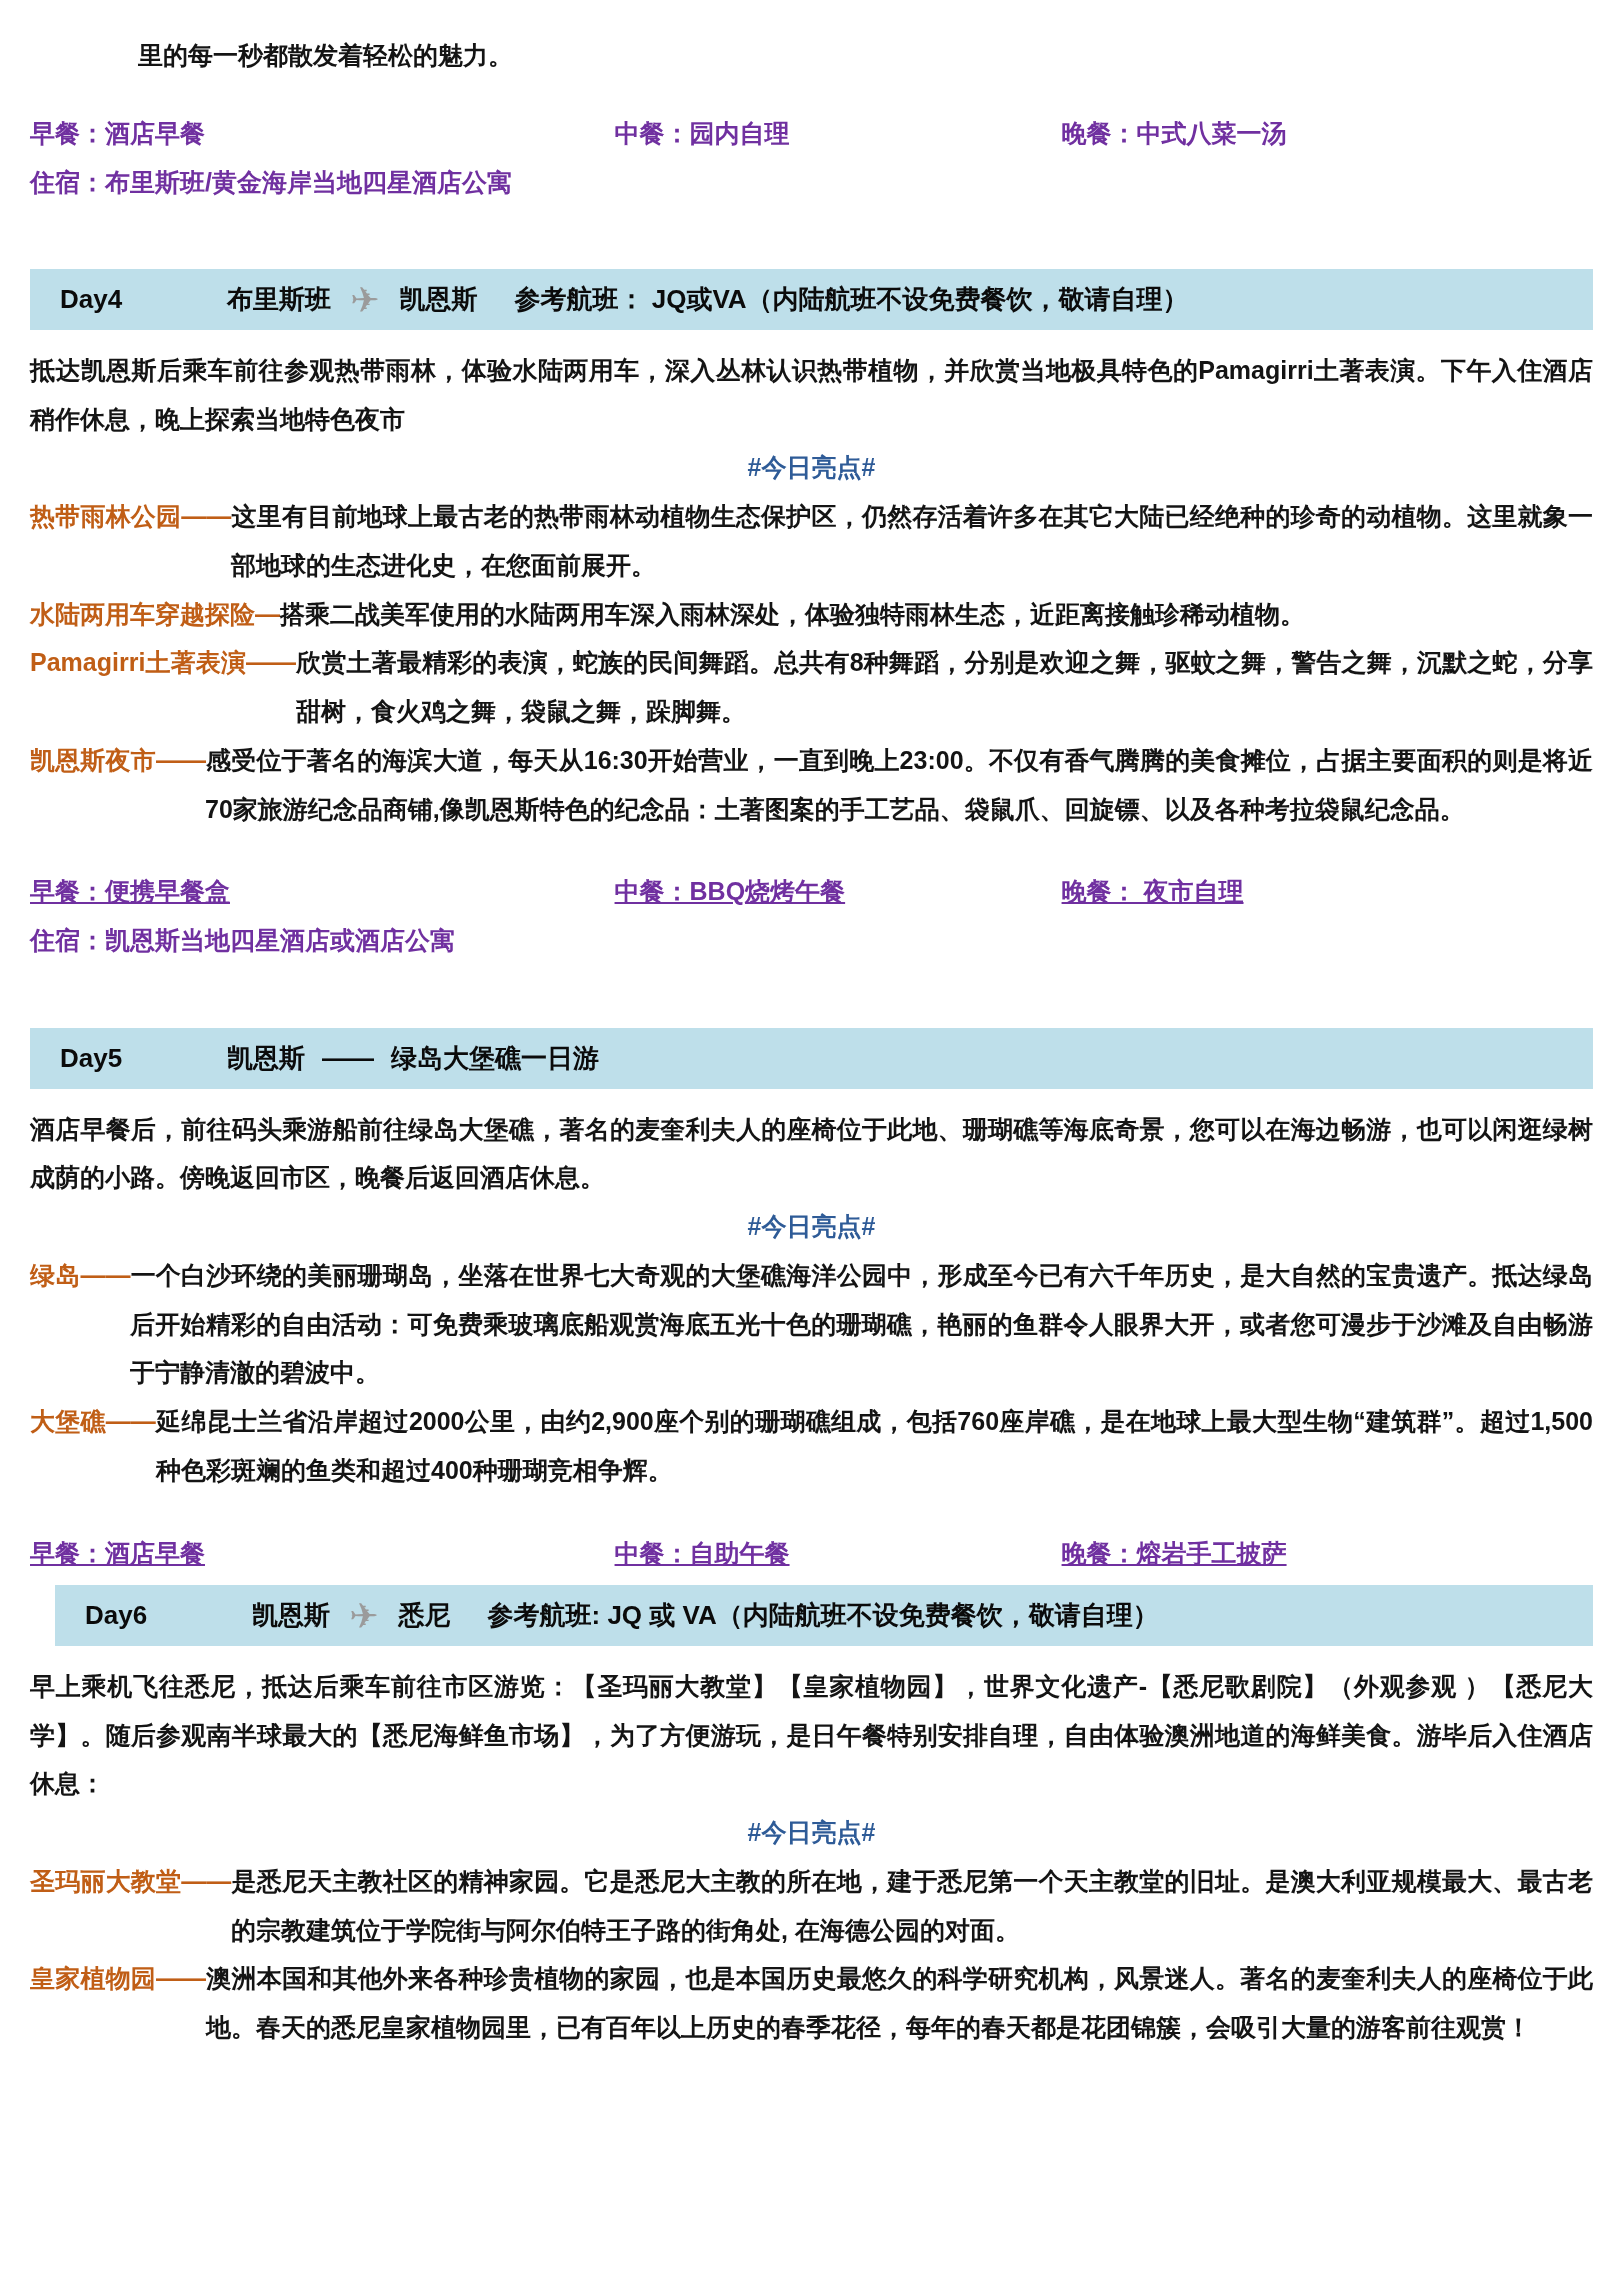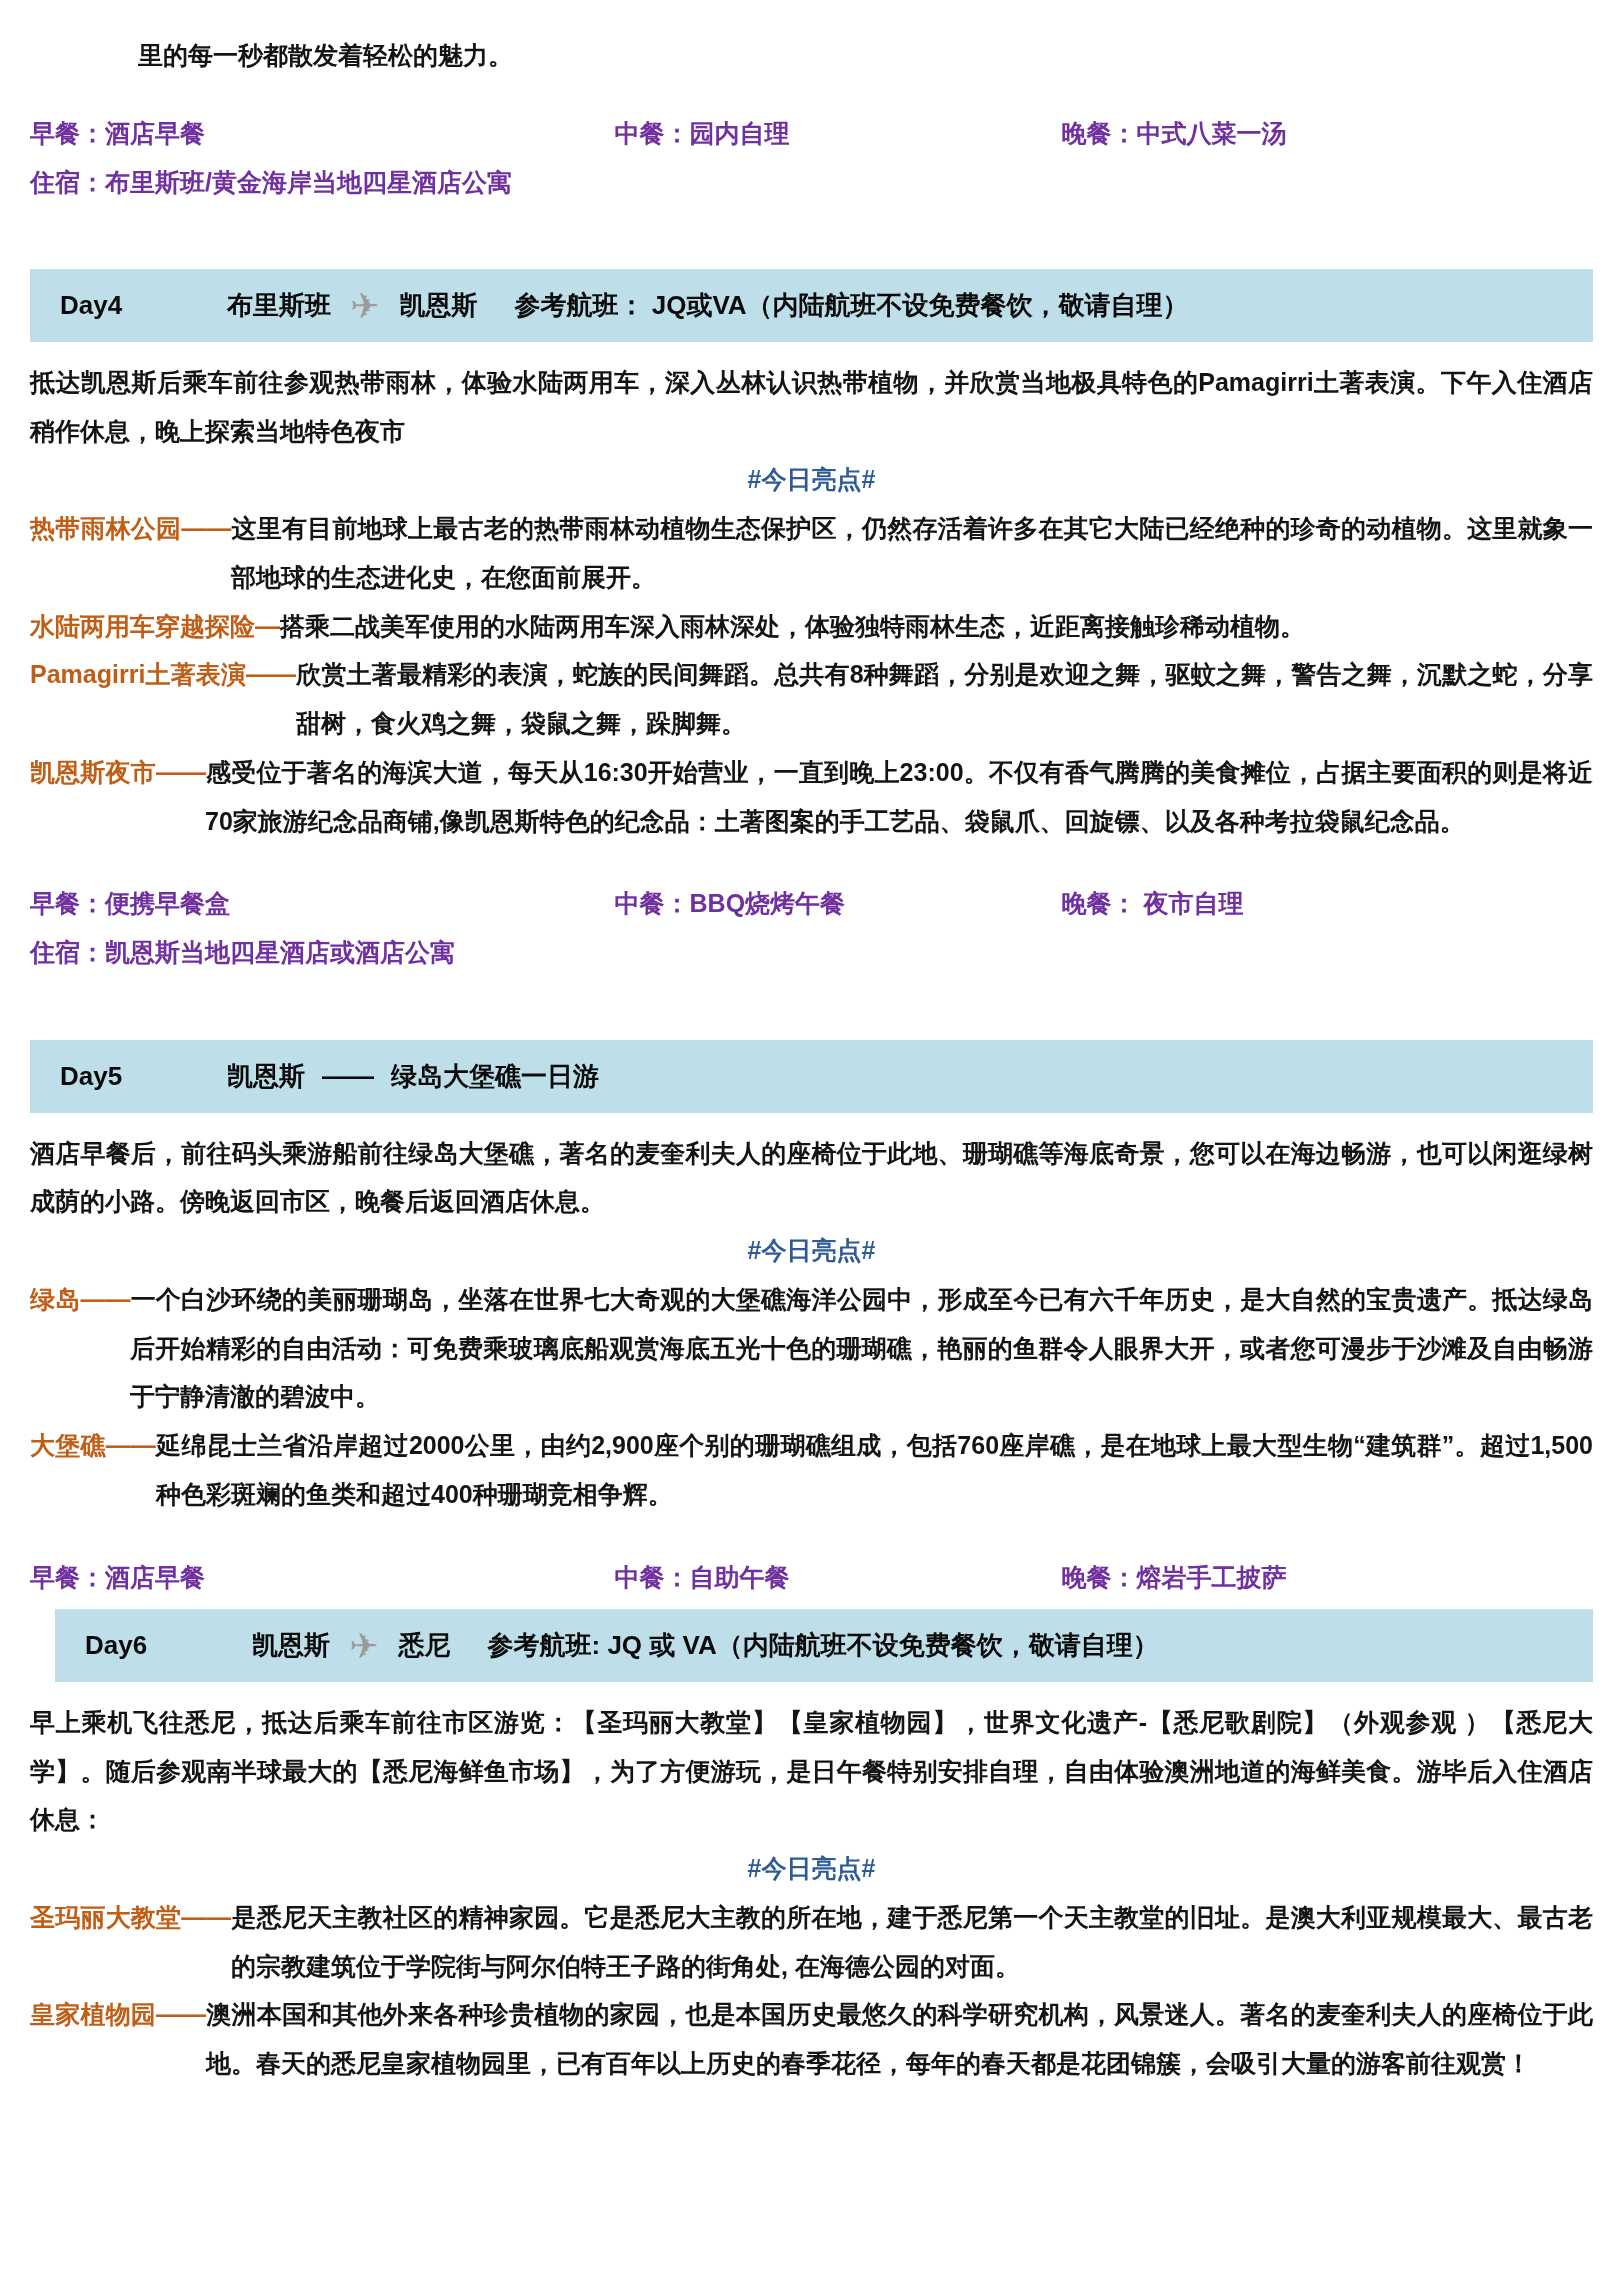--- a/index.html
+++ b/index.html
@@ -20,36 +20,36 @@
   }
   .page{padding:0 30px;}
   .intro{margin:31px 0 0 0;padding-left:108px;}
   .meals-row{display:flex;margin:29px 0 0 0;color:var(--purple);}
   .meal-b{flex:0 0 37.4%;}
   .meal-l{flex:0 0 28.6%;}
   .meal-d{flex:1 1 auto;}
   .stay{margin:0;color:var(--purple);}
   .day{margin:0;}
   .day-header{
-    margin-top:63px;height:73px;background:var(--header_bg);
+    margin-top:63px;height:61px;background:var(--header_bg);
     display:flex;align-items:center;padding:0 13px 0 30px;
     font-size:26px;color:#0b0b0b;white-space:nowrap;overflow:hidden;
   }
   .day6 .day-header{margin-top:7.9px;margin-left:25px;}
   .day-label{flex:0 0 167px;}
   .route{display:inline-flex;align-items:center;}
   .plane-icon{color:var(--plane);font-size:35px;margin:0 19.6px;line-height:1;}
   .route-sep{margin:0 17px;}
   .route-extra{margin-left:37px;}
   .day-body{margin-top:15.7px;}
   .para{margin:0;text-align:justify;}
   .hl-tag{margin:0;color:var(--blue);text-align:center;}
   .hl{margin:0;text-align:justify;}
   .hl-term{color:var(--brown);}
-  .day-meals{margin-top:34px;}
+  .day-meals{margin-top:34px;text-decoration:underline;}
 </style>
 </head>
 <body>
 
 <div class="page">
 
   <p class="intro">里的每一秒都散发着轻松的魅力。</p>
 
   <div class="meals-row">
     <span class="meal-b">早餐：酒店早餐</span>

